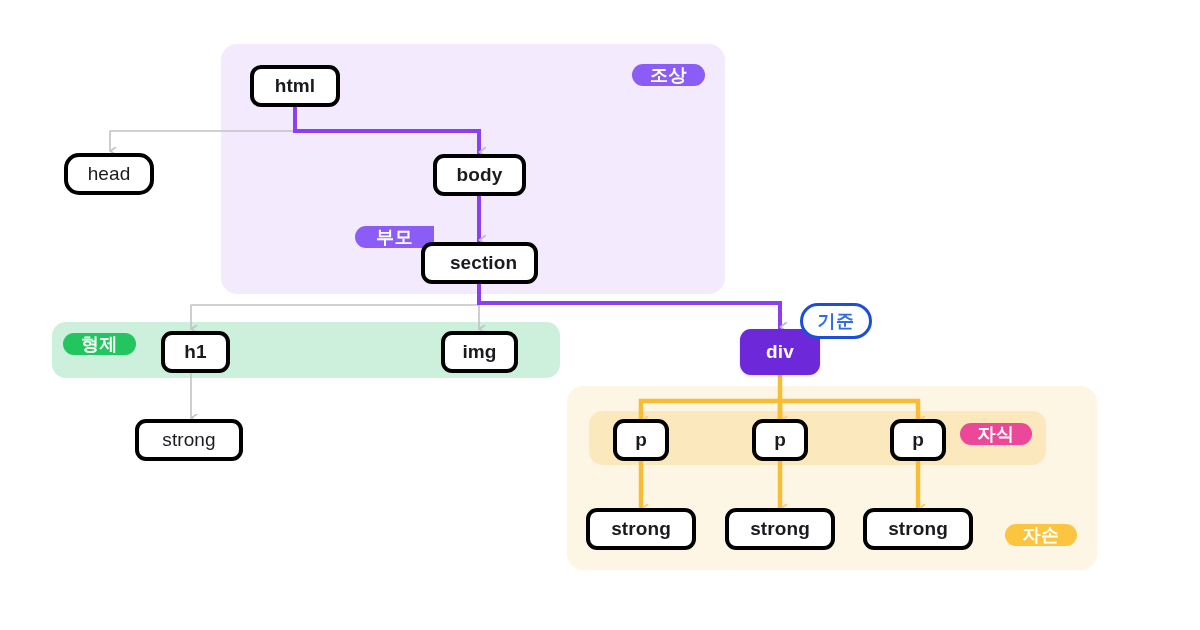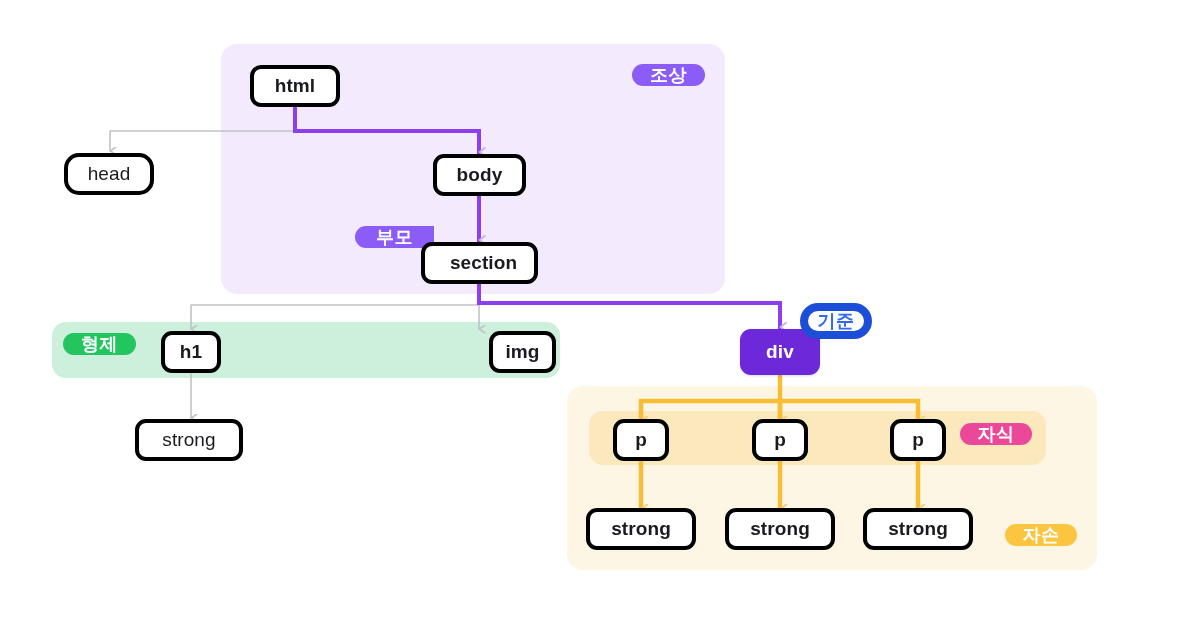--- a/index.html
+++ b/index.html
@@ -97,21 +97,21 @@
     border-radius: 17px;
     letter-spacing: 0.4px;
   }
   .badge-ancestor { background: #8b5cf6; }
   .badge-parent   { background: #8b5cf6; border-radius: 17px 0 0 17px; }
   .badge-sibling  { background: #22c55e; }
   .badge-child    { background: #ec4899; }
   .badge-desc     { background: #fbc540; }
   .badge-target {
     background: #ffffff;
-    border: 8px solid #1d4ed8;
+    border: 3px solid #1d4ed8;
     color: #2f6beb;
     border-radius: 18px;
     height: 36px;
     font-weight: bold;
     font-size: 18px;
   }
 </style>
 </head>
 <body>
 
@@ -158,22 +158,22 @@
     <path d="M780,461 L780,509" fill="none" stroke="#f9bc35" stroke-width="4.5" stroke-linecap="butt" marker-end="url(#ah-yellow)"></path>
     <path d="M918,461 L918,509" fill="none" stroke="#f9bc35" stroke-width="4.5" stroke-linecap="butt" marker-end="url(#ah-yellow)"></path>
   </svg>
 
   <div class="badge badge-parent" style="left:355px; top:226px; width:79px;">부모</div>
 
   <div class="node bold" style="left:250px; top:65px;  width:90px;">html</div>
   <div class="node plain" style="left:64px;  top:153px; width:90px;border-radius:15px;">head</div>
   <div class="node bold" style="left:433px; top:154px; width:93px;">body</div>
   <div class="node bold" style="left:421px; top:242px; width:117px;padding-left:8px;">section</div>
-  <div class="node bold" style="left:161px; top:331px; width:60px;">h1</div>
-  <div class="node bold" style="left:441px; top:331px; width:67px;margin-left:48px;">img</div>
+  <div class="node bold" style="left:161px; top:331px; width:69px;">h1</div>
+  <div class="node bold" style="left:441px; top:331px; width:77px;">img</div>
   <div class="node plain" style="left:135px; top:419px; width:108px;">strong</div>
 
   <div class="node node-accent" style="left:740px; top:329px; width:80px;">div</div>
 
   <div class="node bold" style="left:613px; top:419px; width:56px;">p</div>
   <div class="node bold" style="left:752px; top:419px; width:56px;">p</div>
   <div class="node bold" style="left:890px; top:419px; width:56px;">p</div>
 
   <div class="node bold" style="left:586px; top:508px; width:110px;">strong</div>
   <div class="node bold" style="left:725px; top:508px; width:110px;">strong</div>

